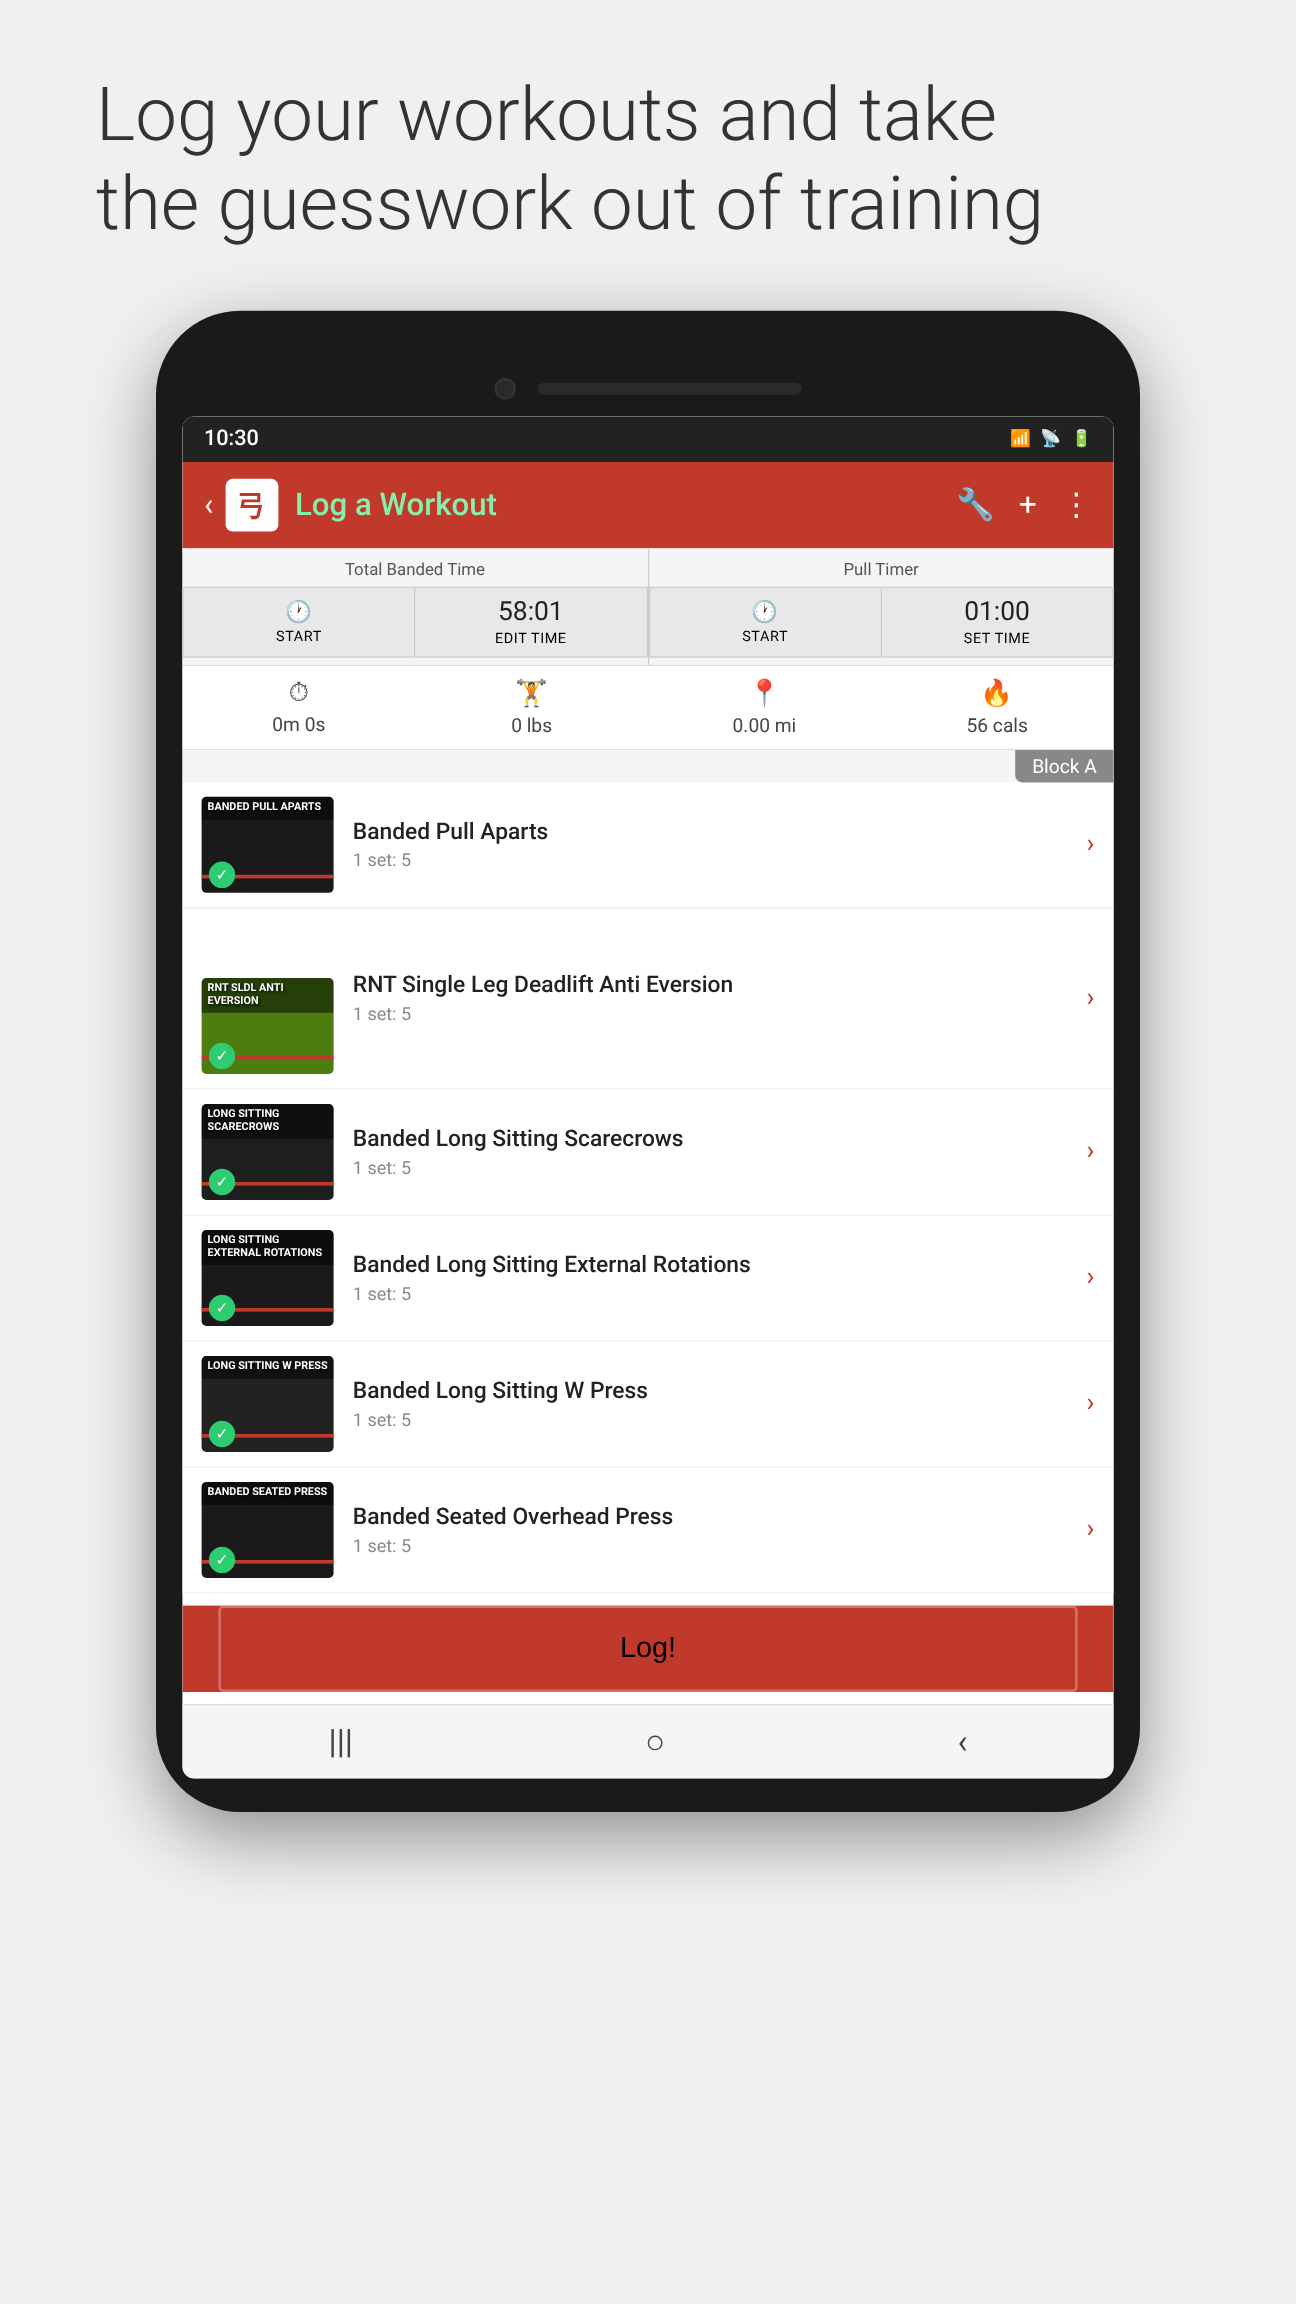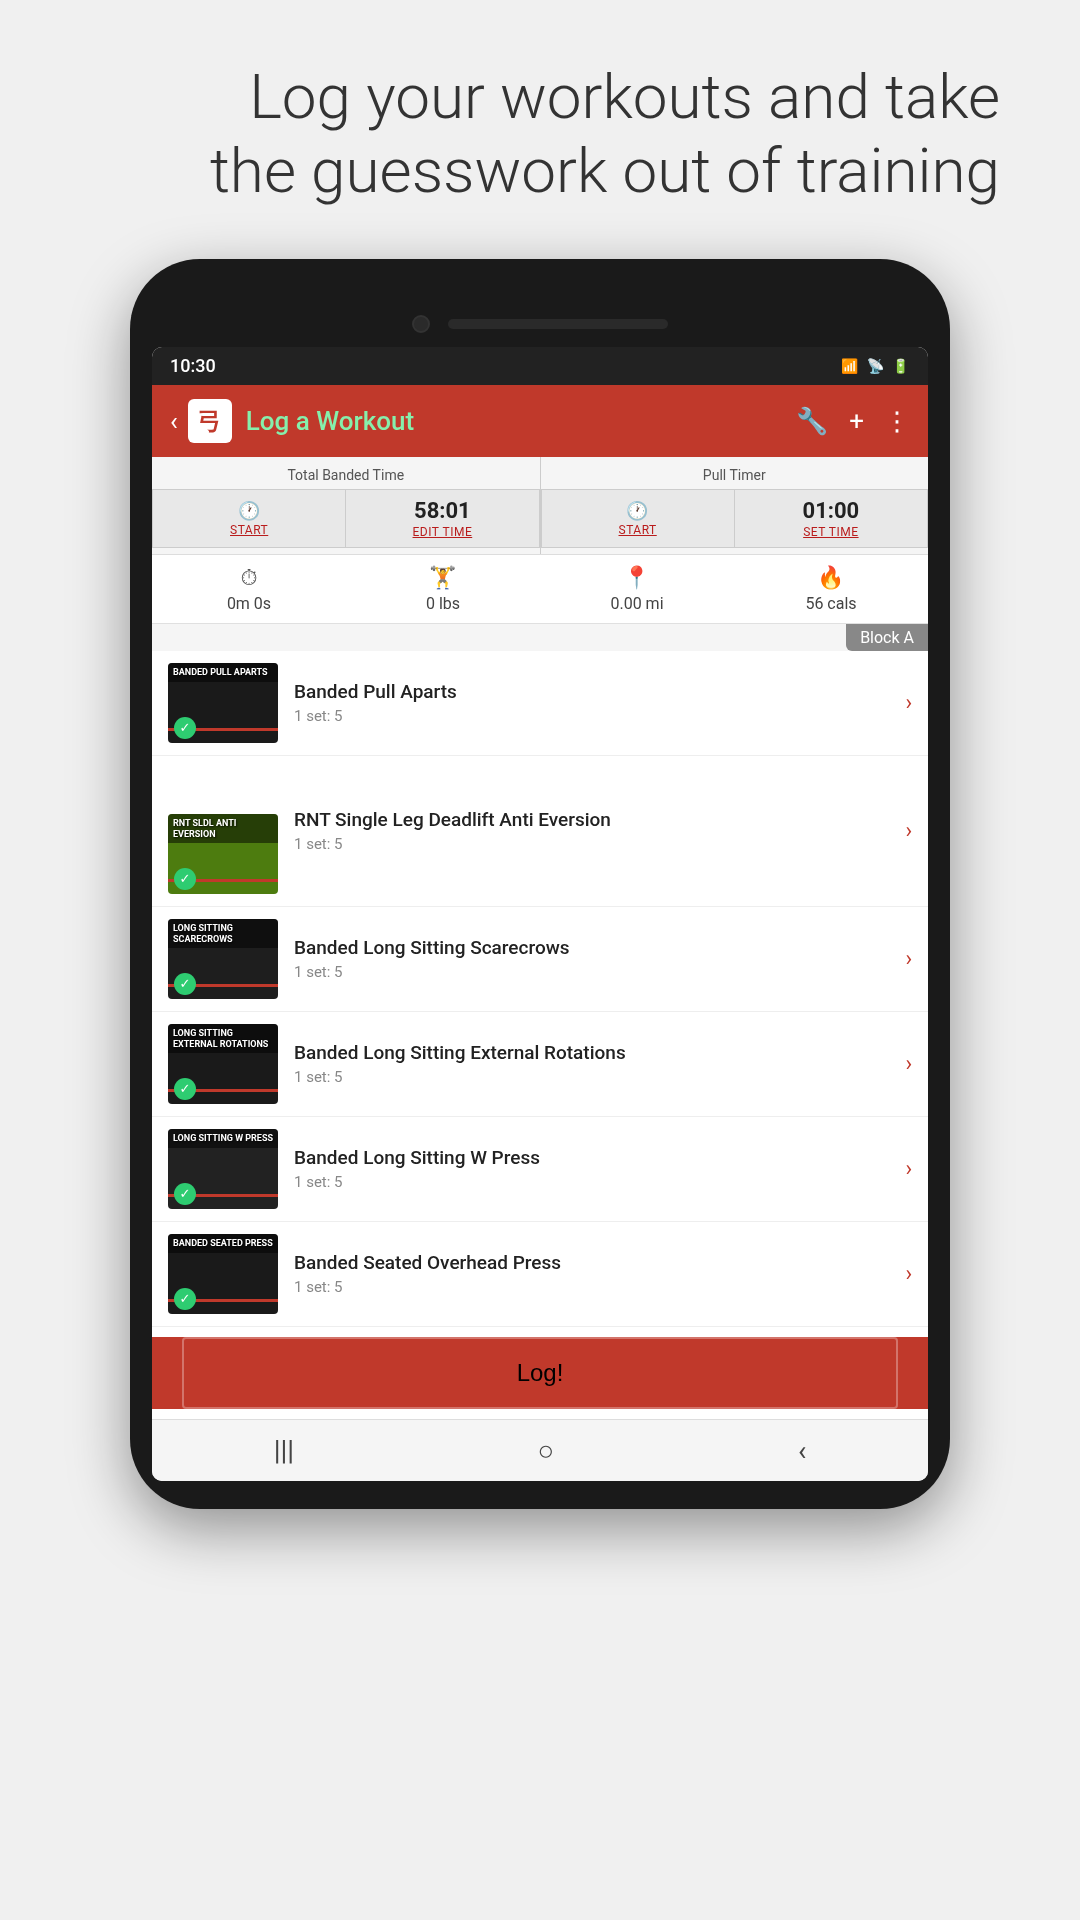--- a/index.html
+++ b/index.html
@@ -10,21 +10,21 @@
       min-height: 1920px;
       display: flex;
       flex-direction: column;
       align-items: center;
     }
 
     .tagline {
       font-size: 62px;
       font-weight: 300;
       color: #333;
-      text-align: right;
+      text-align: left;
       padding: 60px 80px 50px 80px;
       line-height: 1.2;
       width: 100%;
     }
 
     .phone-wrapper {
       width: 820px;
       background: #1a1a1a;
       border-radius: 70px;
       padding: 44px 22px 28px 22px;
@@ -185,29 +185,28 @@
       border-right: none;
     }
 
     .timer-btn-icon {
       font-size: 18px;
       color: #555;
     }
 
     .timer-btn-value {
       font-size: 22px;
-      font-weight: 700;
+      font-weight: 400;
       color: #222;
     }
 
     .timer-btn-sublabel {
       font-size: 12px;
-      color: #b91c1c;
+      color: #000000;
       letter-spacing: 0.5px;
-      text-decoration: underline;
     }
 
     .timer-divider {
       width: 1px;
       background: #ccc;
     }
 
     
     .stats-bar {
       display: flex;

